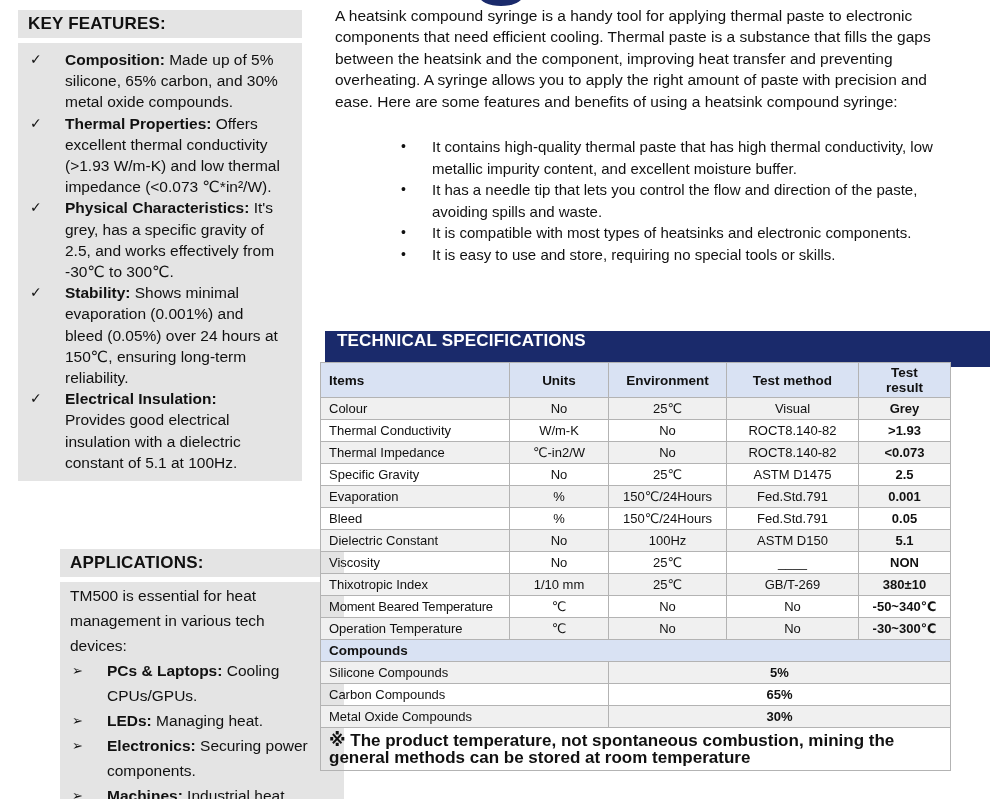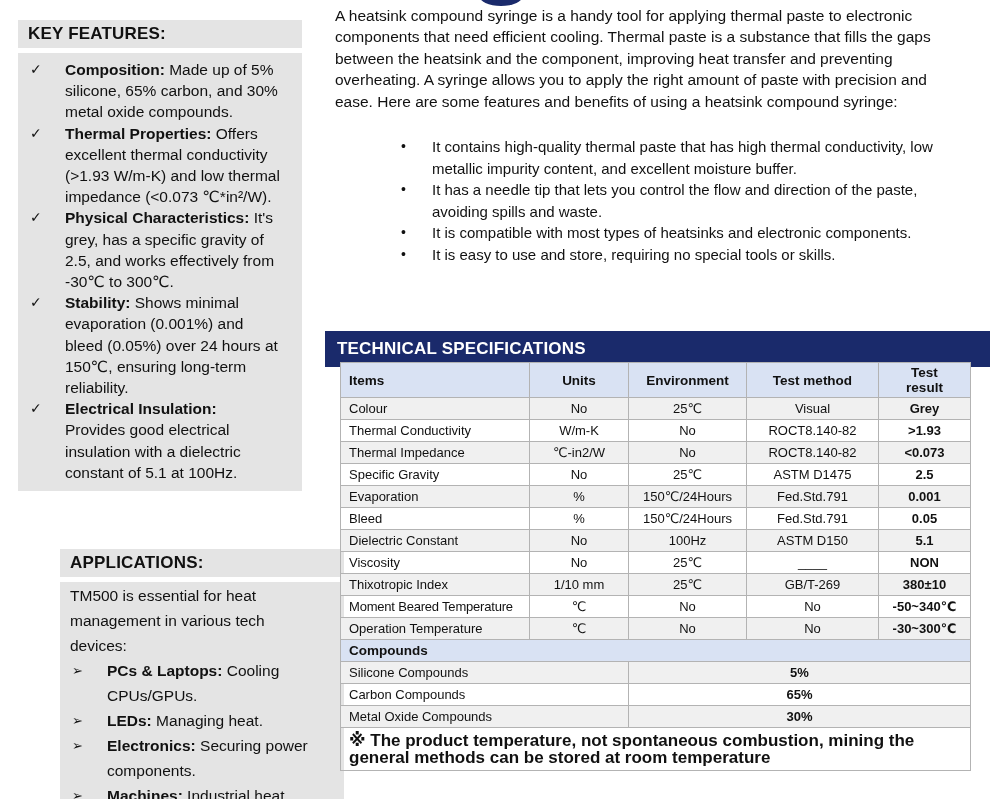--- a/index.html
+++ b/index.html
@@ -5,21 +5,21 @@
   html,body{margin:0;padding:0;}
   #page{position:relative;width:1000px;height:799px;background:#ffffff;overflow:hidden;
         font-family:"Liberation Sans","DejaVu Sans",sans-serif;color:#111;}
 
   
   #logo-frag{position:absolute;left:479px;top:-15px;width:44px;height:21px;
              background:var(--accent,#1a2a6b);border-radius:50%;}
 
   
   .side-sec{position:absolute;left:18px;width:284px;}
-  #key-features-sec{top:20px;}
+  #key-features-sec{top:10px;}
   #applications-sec{top:549px;margin-left:42px;}
   .side-heading{background:var(--sidebar,#e4e4e4);font-size:17px;font-weight:bold;
                 padding:4px 0 4px 10px;letter-spacing:0.2px;}
   .side-box{background:var(--sidebar,#e4e4e4);margin-top:5px;padding:6px 0 8px 10px;
             font-size:15.5px;line-height:21.2px;}
   #applications-sec .side-box{line-height:25px;padding-top:1px;padding-bottom:6px;}
   .side-item{display:flex;}
   .side-marker{width:37px;flex:0 0 37px;padding-left:2px;box-sizing:border-box;font-size:14px;}
   .side-marker.arrow{font-size:13px;}
   .side-text{width:215px;}
@@ -30,25 +30,25 @@
   #main-intro{position:absolute;left:335px;top:5px;width:600px;
               font-size:15.5px;line-height:21.4px;}
   #main-bullets{position:absolute;left:335px;top:136px;width:645px;list-style:none;margin:0;padding:0;}
   #main-bullets li{display:flex;font-size:15px;line-height:21.6px;}
   .bullet-marker{flex:0 0 31px;margin-left:66px;font-size:14px;}
   .bullet-text{width:515px;}
 
   
   #spec-banner{position:absolute;left:325px;top:331px;width:665px;height:36px;
                background:var(--accent,#1a2a6b);color:#fff;font-weight:bold;font-size:17px;
-               display:flex;align-items:center;padding-left:12px;box-sizing:border-box;
+               display:flex;padding-left:12px;box-sizing:border-box;
                letter-spacing:0.2px;}
 
   
-  #spec-table{position:absolute;left:340px;top:362px;width:630px;border-collapse:collapse;
+  #spec-table{position:absolute;left:320px;top:362px;width:630px;border-collapse:collapse;
               table-layout:fixed;font-size:13px;}
   #spec-table col.c1{width:189px;} #spec-table col.c2{width:99px;}
   #spec-table col.c3{width:118px;} #spec-table col.c4{width:132px;}
   #spec-table col.c5{width:92px;}
   #spec-table th,#spec-table td{border:1px solid var(--border,#b3b3b3);
               padding:2px 4px;text-align:center;overflow:hidden;}
   #spec-table th{background:var(--hdrbg,#d9e2f3);font-weight:bold;font-size:13.5px;height:30px;}
   #spec-table th.first,#spec-table td.first{text-align:left;padding-left:8px;}
   #spec-table th.last{padding:0 18px;}
   #spec-table td{height:17px;}

